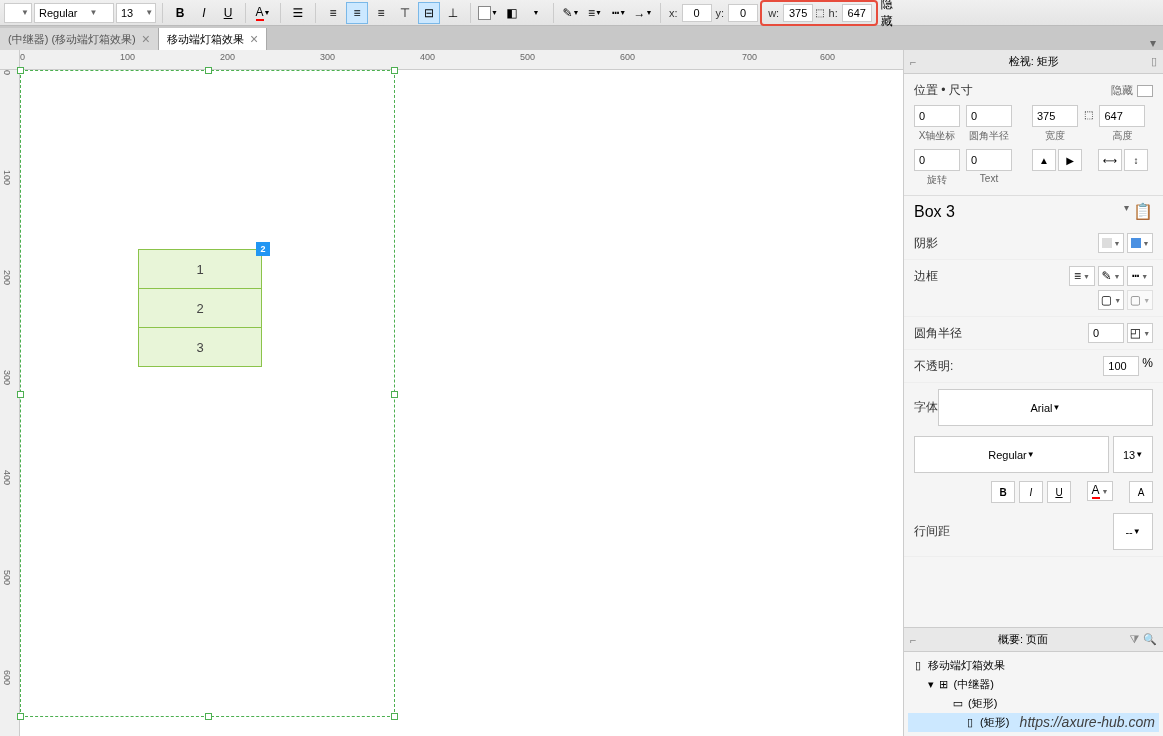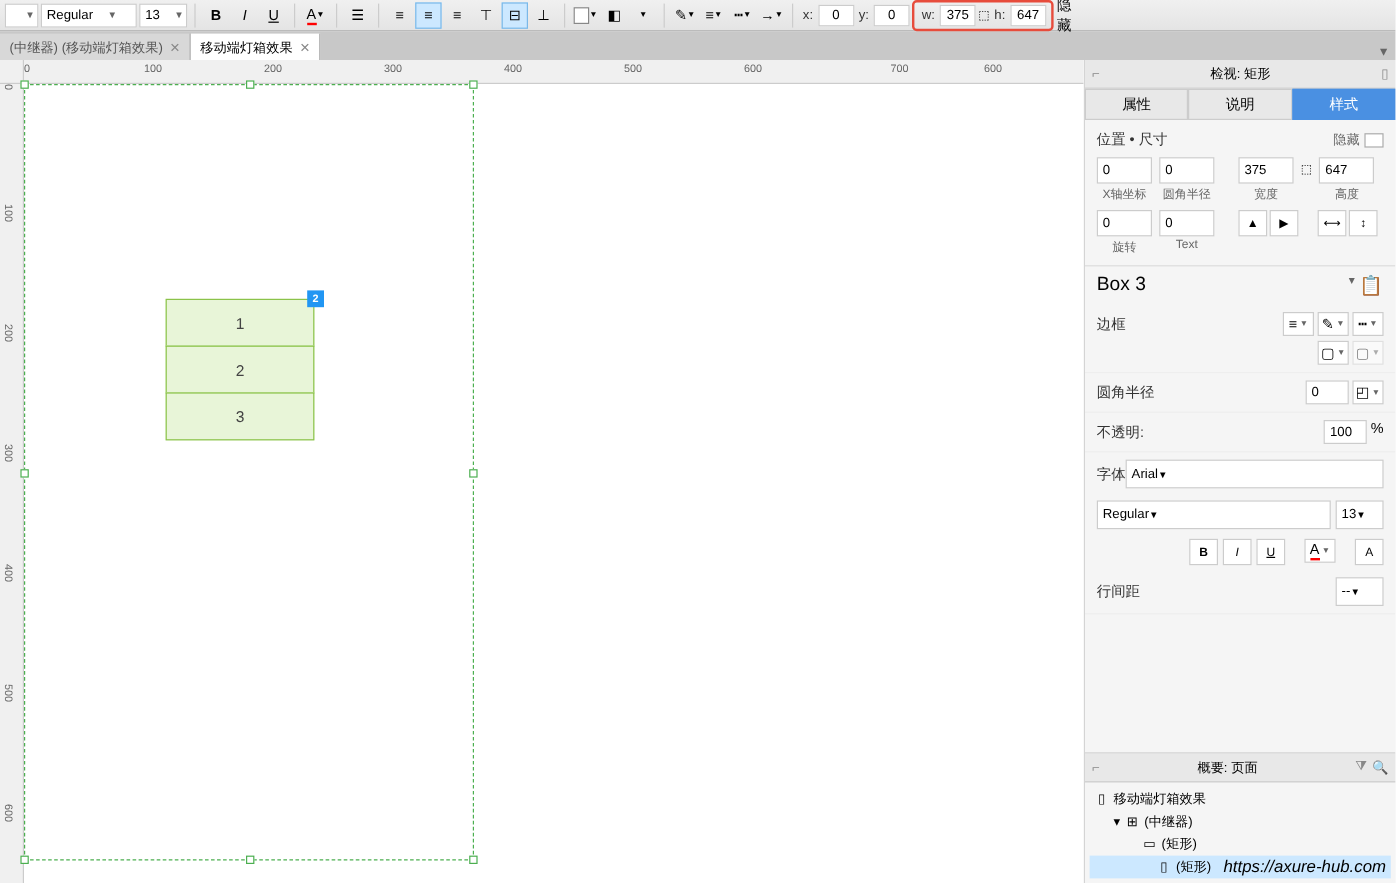--- a/index.html
+++ b/index.html
@@ -68,31 +68,31 @@
 .box-name { font-size: 16px; padding: 6px 10px; display: flex; justify-content: space-between; align-items: center; }
 .prop-row { display: flex; align-items: center; justify-content: space-between; padding: 6px 10px; border-bottom: 1px solid #eee; font-size: 12px; }
 .prop-label { color: #333; }
 .prop-controls { display: flex; gap: 3px; }
 .mini-dropdown { width: 26px; height: 20px; border: 1px solid #ccc; background: #fff; display: flex; align-items: center; justify-content: center; }
 .mini-dropdown .sw { width: 10px; height: 10px; }
 .mini-dropdown .caret { font-size: 7px; margin-left: 2px; color: #666; }
 .num-input { width: 36px; height: 20px; border: 1px solid #ccc; font-size: 11px; text-align: left; padding: 0 4px; }
 
 .font-row { display: flex; gap: 4px; padding: 4px 10px; justify-content: flex-end; }
-.font-select { flex: 1; height: 24px; border: 1px solid #ccc; font-size: 11px; padding: 0 4px; background: #fff; display: flex; align-items: center; justify-content: flex-start; }
+.font-select { flex: 1; height: 37px; border: 1px solid #ccc; font-size: 11px; padding: 0 4px; background: #fff; display: flex; align-items: center; justify-content: center; }
 
 
 .outline-panel { border-top: 1px solid #ccc; }
 .outline-tree { padding: 4px; font-size: 11px; }
 .tree-item { padding: 2px 4px; display: flex; align-items: center; gap: 4px; }
 .tree-item.selected { background: #cce8ff; }
 .tree-indent { display: inline-block; }
 .tree-icon { width: 12px; height: 12px; display: inline-flex; align-items: center; justify-content: center; }
 
-.watermark { position: absolute; bottom: 6px; right: 8px; font-size: 14px; color: #000000; font-style: italic; }
+.watermark { position: absolute; bottom: 6px; right: 8px; font-size: 14px; color: #404040; font-style: italic; }
 </style>
 </head>
 <body>
 
 <div class="toolbar">
   <div class="dropdown" style="width:28px">
       <span></span>
       <span class="caret">▼</span>
     </div>
   <div class="dropdown" style="width:80px">
@@ -213,25 +213,20 @@
       </div>
     </div>
   </div>
 
   <div class="right-panel">
     <div class="panel-header">
       <span style="color:#888">⌐</span>
       <span>检视: 矩形</span>
       <span style="color:#888">▯</span>
     </div>
-    <div class="panel-tabs">
-      <div class="panel-tab">属性</div>
-      <div class="panel-tab">说明</div>
-      <div class="panel-tab active">样式</div>
-    </div>
 
     <div class="panel-body">
       <div class="section">
         <div class="section-row">
           <span class="section-title">位置 • 尺寸</span>
           <span class="hide-toggle">
               <span>隐藏</span>
               <span class="box"></span>
             </span>
         </div>
@@ -281,20 +276,33 @@
 
       <div class="box-name">
         <span>Box 3</span>
         <span style="display:flex;gap:4px">
             <span style="font-size:10px;color:#666">▾</span>
             <span>📋</span>
           </span>
       </div>
 
 
+      <div class="prop-row">
+        <span class="prop-label">阴影</span>
+        <div class="prop-controls">
+          <div class="mini-dropdown">
+              <span class="sw" style="background:#ddd"></span>
+              <span class="caret">▼</span>
+            </div>
+          <div class="mini-dropdown">
+              <span class="sw" style="background:#4a90e2"></span>
+              <span class="caret">▼</span>
+            </div>
+        </div>
+      </div>
 
       <div class="prop-row" style="flex-wrap:wrap">
         <span class="prop-label">边框</span>
         <div class="prop-controls">
           <div class="mini-dropdown">≡<span class="caret">▼</span></div>
           <div class="mini-dropdown">✎<span class="caret">▼</span></div>
           <div class="mini-dropdown">┅<span class="caret">▼</span></div>
         </div>
         <div class="prop-controls" style="width:100%;justify-content:flex-end;margin-top:4px">
           <div class="mini-dropdown">▢<span class="caret">▼</span></div>

